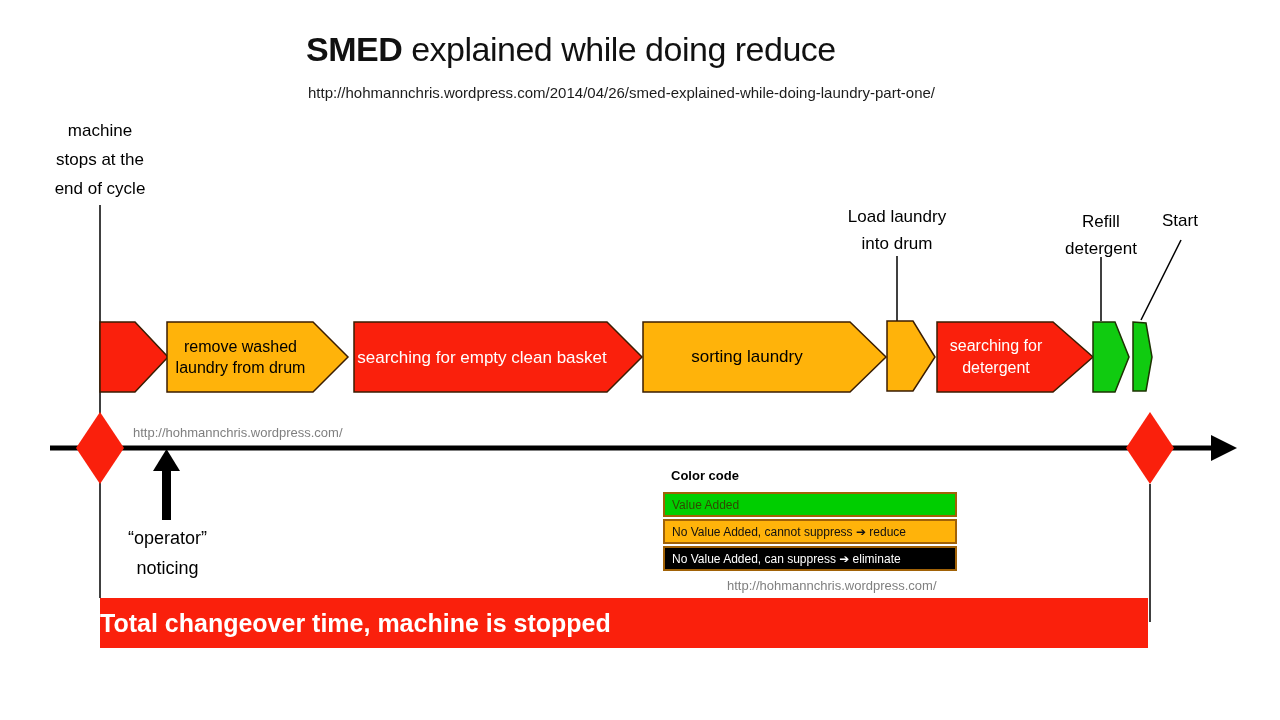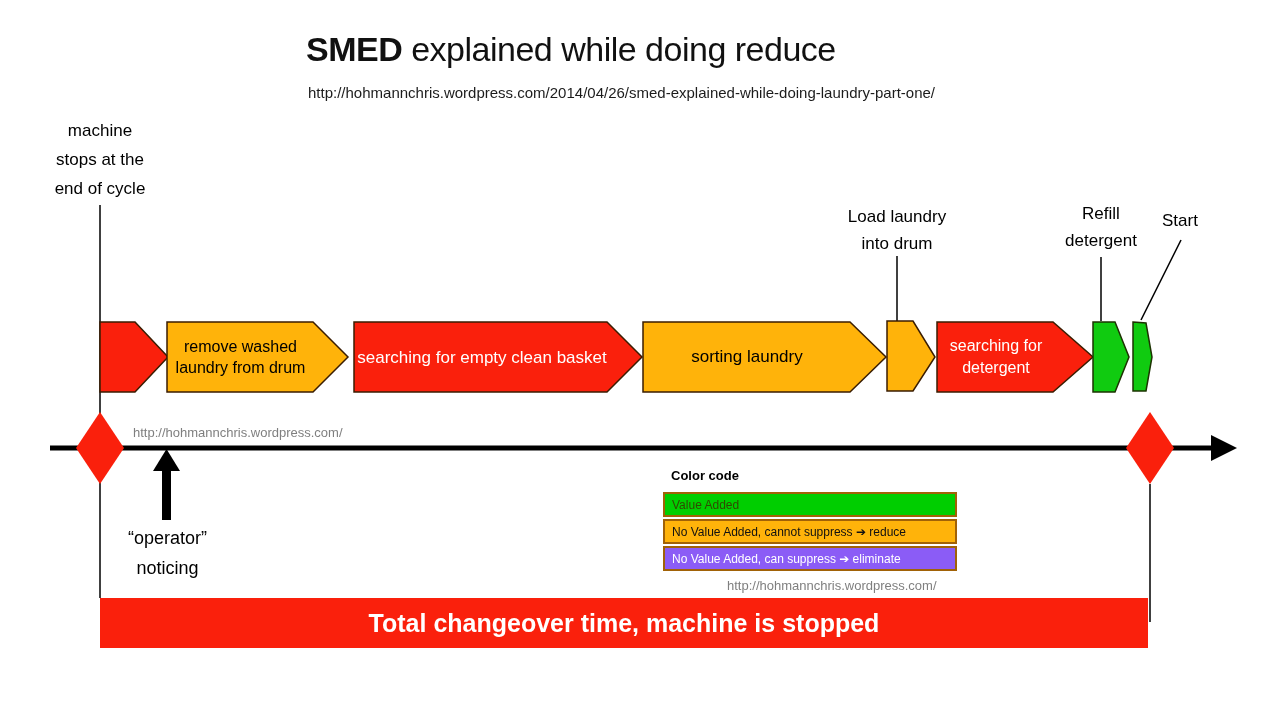--- a/index.html
+++ b/index.html
@@ -14,21 +14,21 @@
   .txt { position:absolute; z-index:3; }
 
   
   .title { left:306px; top:30px; font-size:34px; letter-spacing:-0.5px; color:#111; }
   .title b { font-weight:700; }
   .subtitle { left:308px; top:84px; font-size:15px; color:#1c1c1c; }
 
   
   .machine-label { left:18px; top:116px; width:164px; text-align:center; font-size:17px; line-height:29px; }
   .load-label    { left:815px; top:203px; width:164px; text-align:center; font-size:17px; line-height:27px; }
-  .refill-label  { left:1040px; top:200px; width:122px; text-align:center; font-size:17px; line-height:27px; }
+  .refill-label  { left:1040px; top:208px; width:122px; text-align:center; font-size:17px; line-height:27px; }
   .start-label   { left:1162px; top:211px; width:70px; font-size:17px; }
   .operator-label{ left:85px; top:523px; width:165px; text-align:center; font-size:18px; line-height:30px; }
 
   
   .arrow-label { display:flex; align-items:center; justify-content:center; text-align:center; height:70px; z-index:3; }
   .lbl-remove        { left:167px; top:322px; width:147px; font-size:16px; line-height:21px; color:#000; }
   .lbl-search-basket { left:354px; top:322px; width:256px; font-size:17px; line-height:23px; color:#fff; }
   .lbl-sorting       { left:643px; top:322px; width:208px; font-size:17px; color:#000; }
   .lbl-search-det    { left:937px; top:322px; width:118px; font-size:16px; line-height:22px; color:#fff; }
 
@@ -36,25 +36,25 @@
   .url1 { left:133px; top:425px; }
   .url2 { left:727px; top:578px; }
 
   
   .legend-title { left:671px; top:468px; font-size:13px; font-weight:700; }
   .legend { left:663px; top:492px; width:294px; z-index:3; }
   .legend-row { height:25px; line-height:22px; border:2px solid #a16207; margin-bottom:2px;
                 font-size:12px; padding-left:7px; }
   .legend-green  { background:#00ce00; color:#2f4a00; }
   .legend-orange { background:#ffb30a; color:#111; }
-  .legend-red    { background:#8b5cf6; color:#fff; }
+  .legend-red    { background:#000000; color:#fff; }
 
   
   .banner { left:100px; top:598px; width:1048px; height:50px; background:#fa200c;
-            display:flex; align-items:center; justify-content:center; z-index:2;
+            display:flex; align-items:center; z-index:2;
             color:#fff; font-weight:700; font-size:25px; }
 
   
   .shape-red    { fill:#fa200c; stroke:#3a1d02; stroke-width:1.5; }
   .shape-orange { fill:#ffb30a; stroke:#3a1d02; stroke-width:1.5; }
   .shape-green  { fill:#10cb10; stroke:#1d3302; stroke-width:1.5; }
   .diamond      { fill:#fa200c; }
   .thin-line    { stroke:#000; stroke-width:1.5; }
   .main-line    { stroke:#000; stroke-width:5; }
   .black-fill   { fill:#000; }

